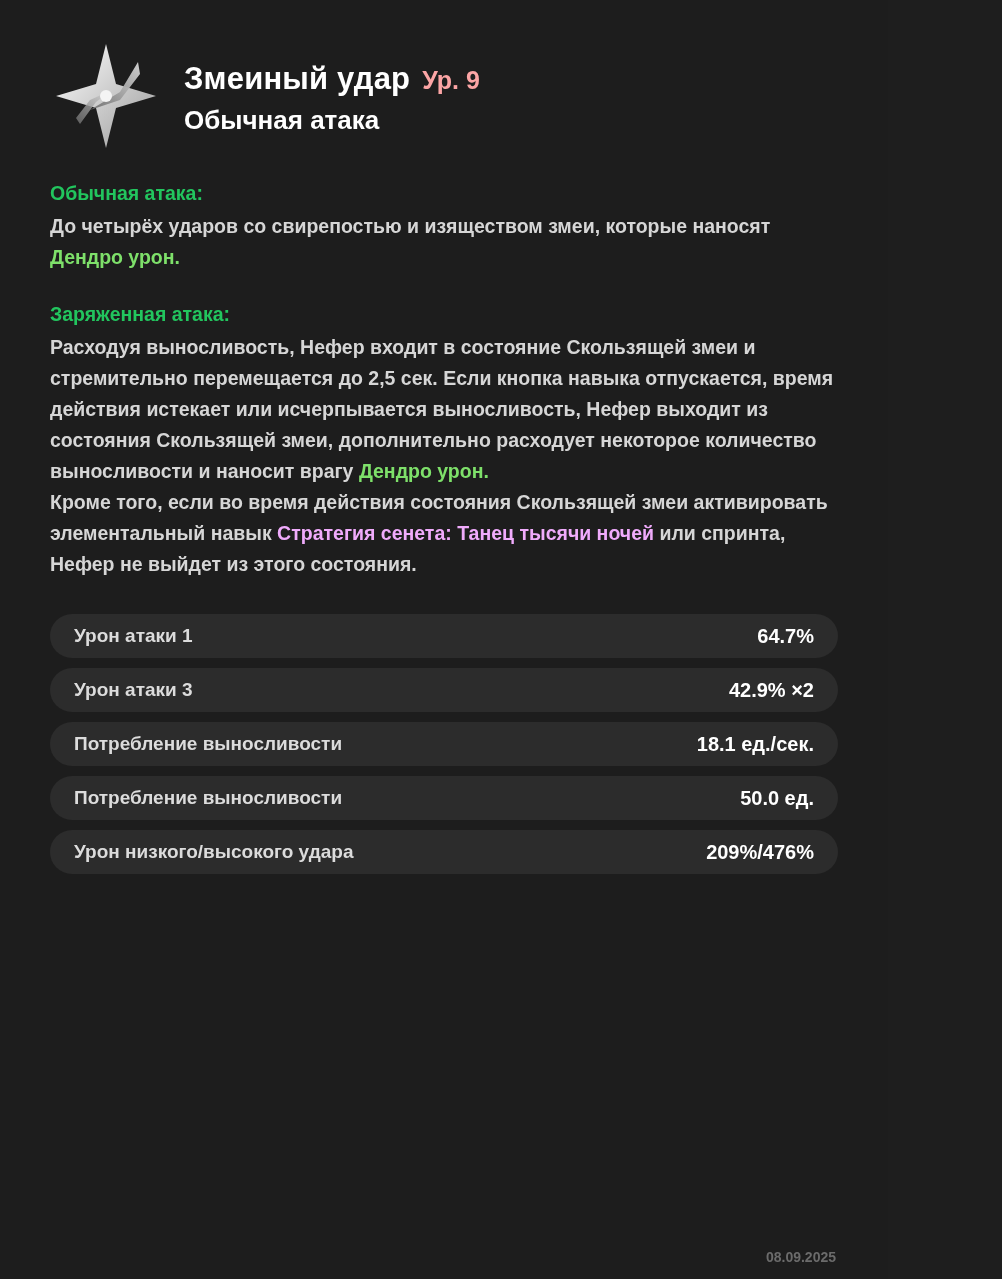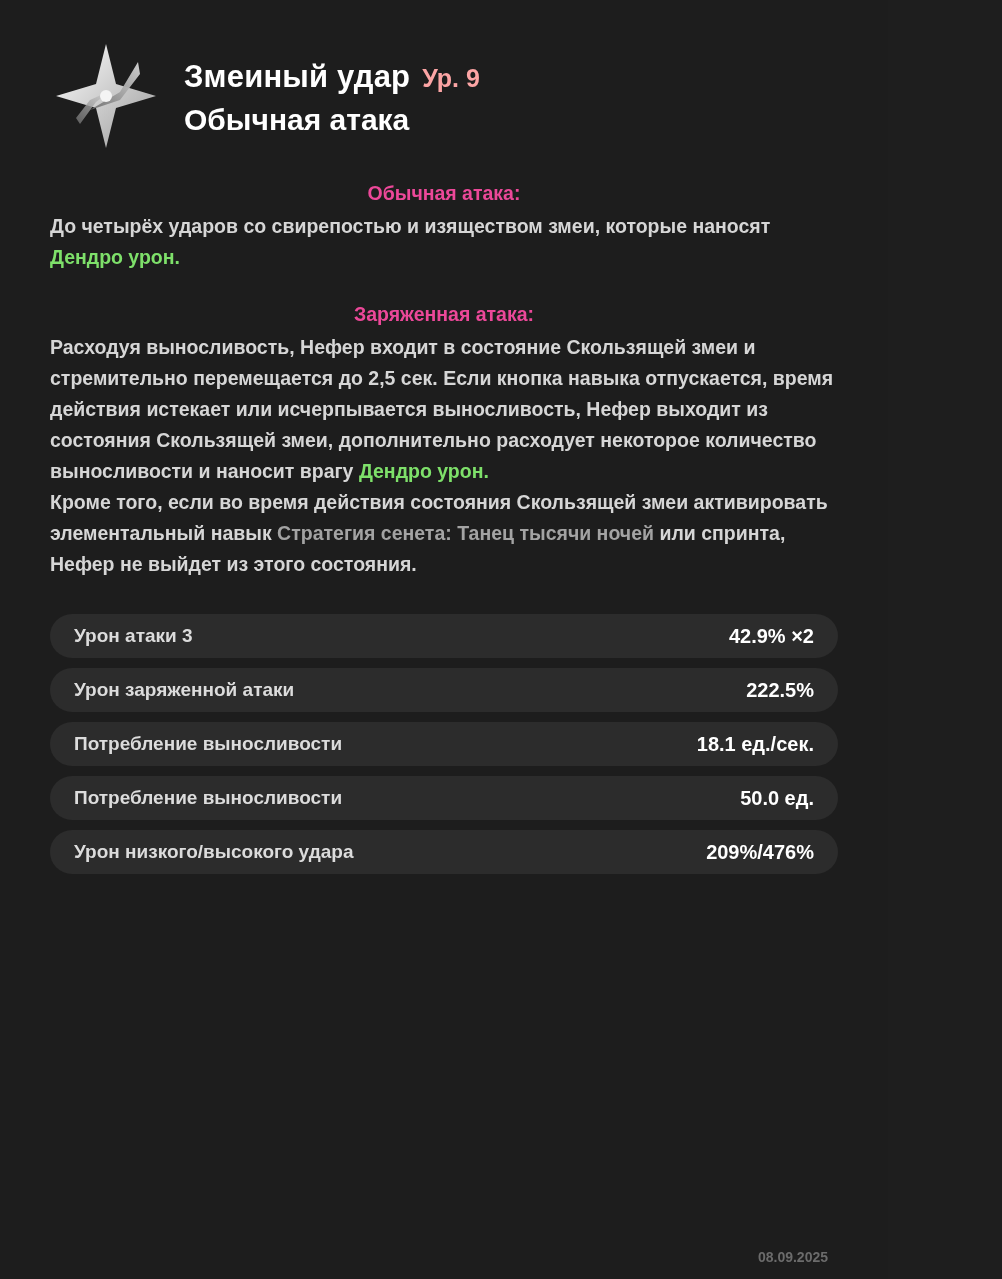--- a/index.html
+++ b/index.html
@@ -55,43 +55,42 @@
     font-weight: bold;
     color: #ffffff;
     letter-spacing: 0.2px;
   }
   .skill-level {
     font-size: 25px;
     font-weight: bold;
     color: #fca5a5;
   }
   .skill-type {
-    font-size: 30px;
+    font-size: 26px;
     font-weight: bold;
     color: #ffffff;
     margin-top: 8px;
   }
 
   
   .desc {
     font-size: 19.5px;
     line-height: 31px;
     font-weight: bold;
     color: #d6d6d6;
   }
   .section-head {
-    color: #ec4899;
+    color: #22c55e;
     font-weight: bold;
     margin-bottom: 2px;
-    text-align: center;
   }
   .para { margin-bottom: 26px; }
   .para:last-child { margin-bottom: 0; }
   .dendro { color: #7ee06a; }
-  .gold { color: #a3a3a3; text-align: center; }
+  .gold { color: #f0abfc; text-align: center; }
 
   
   .stats {
     margin-top: 34px;
     display: flex;
     flex-direction: column;
     gap: 10px;
   }
   .stat-row {
     background: #2c2c2c;
@@ -110,21 +109,21 @@
   }
   .stat-value {
     font-size: 20px;
     font-weight: bold;
     color: #ffffff;
   }
 
   
   .footer-date {
     position: absolute;
-    right: 60px;
+    right: 52px;
     bottom: 14px;
     font-size: 14px;
     font-weight: bold;
     color: #6b6b6b;
   }
 </style>
 </head>
 <body>
 
 <div class="page">
@@ -173,28 +172,28 @@
         <span>
 Кроме того, если во время действия состояния Скользящей змеи активировать элементальный навык </span><span class="gold">Стратегия сенета: Танец тысячи ночей</span><span> или спринта, Нефер не выйдет из этого состояния.</span>
       </div>
     </div>
 
 
   </div>
 
   <div class="stats">
     <div class="stat-row">
+      <span class="stat-label">Урон атаки 1</span>
+      <span class="stat-value">64.7%</span>
+    </div>
+    <div class="stat-row">
       <span class="stat-label">Урон атаки 3</span>
       <span class="stat-value">42.9% ×2</span>
     </div>
     <div class="stat-row">
-      <span class="stat-label">Урон заряженной атаки</span>
-      <span class="stat-value">222.5%</span>
-    </div>
-    <div class="stat-row">
       <span class="stat-label">Потребление выносливости</span>
       <span class="stat-value">18.1 ед./сек.</span>
     </div>
     <div class="stat-row">
       <span class="stat-label">Потребление выносливости</span>
       <span class="stat-value">50.0 ед.</span>
     </div>
     <div class="stat-row">
       <span class="stat-label">Урон низкого/высокого удара</span>
       <span class="stat-value">209%/476%</span>

